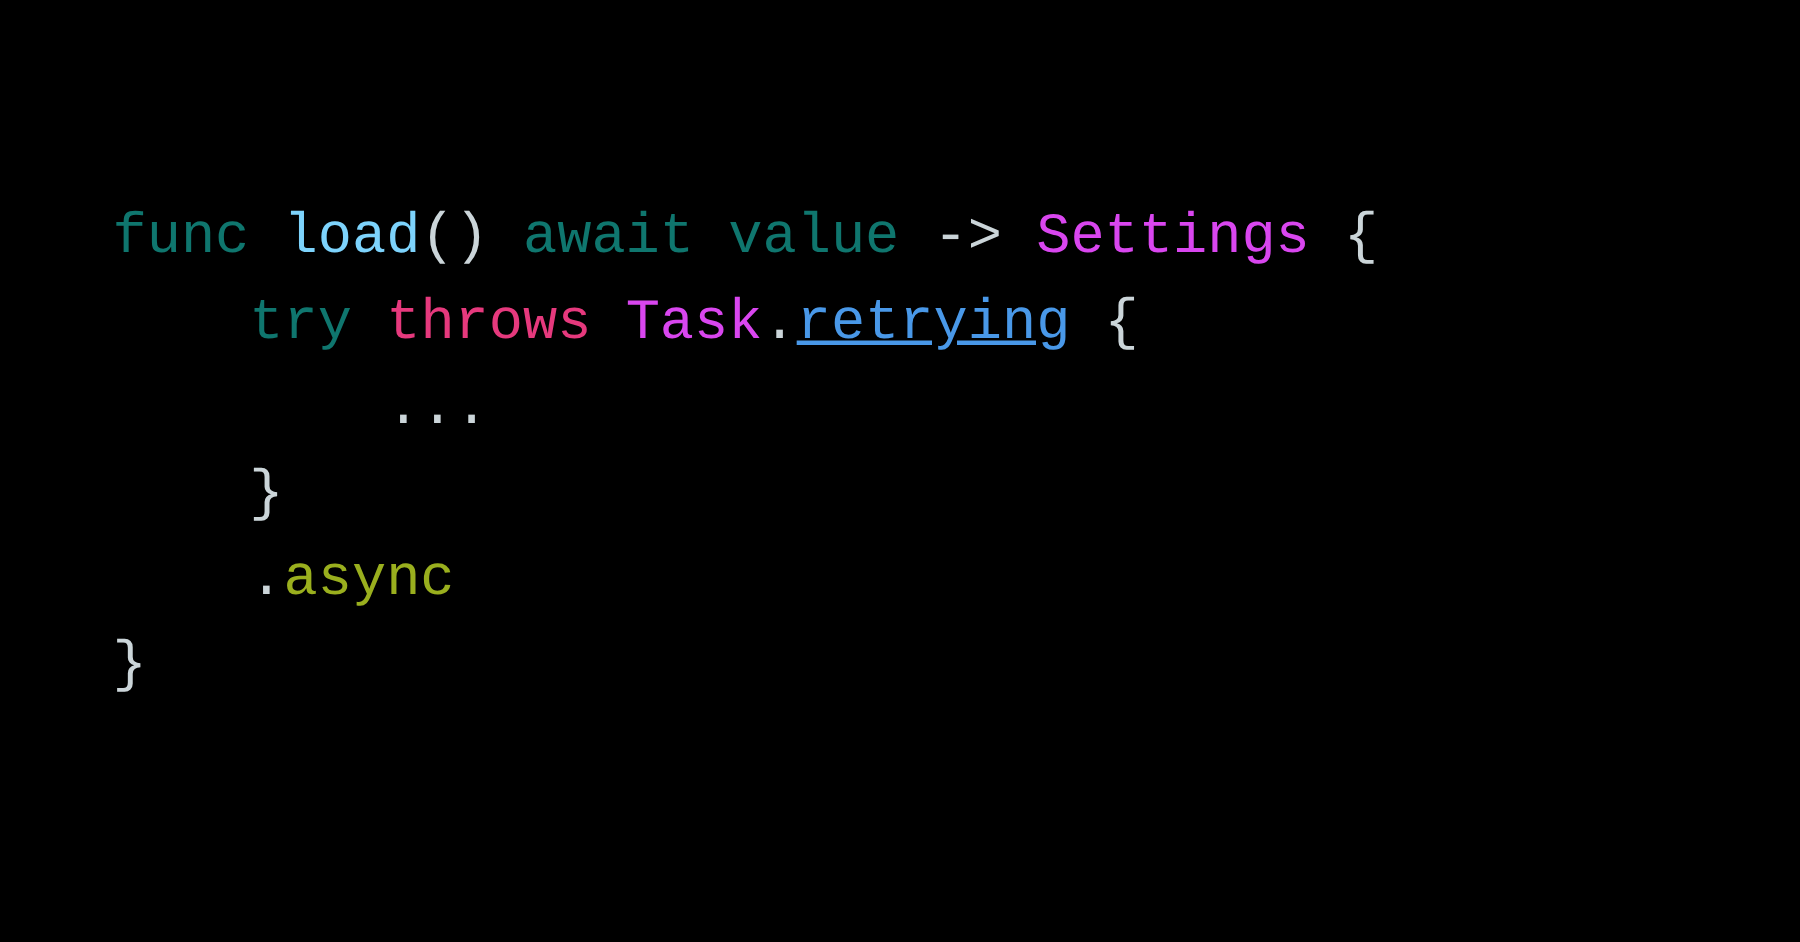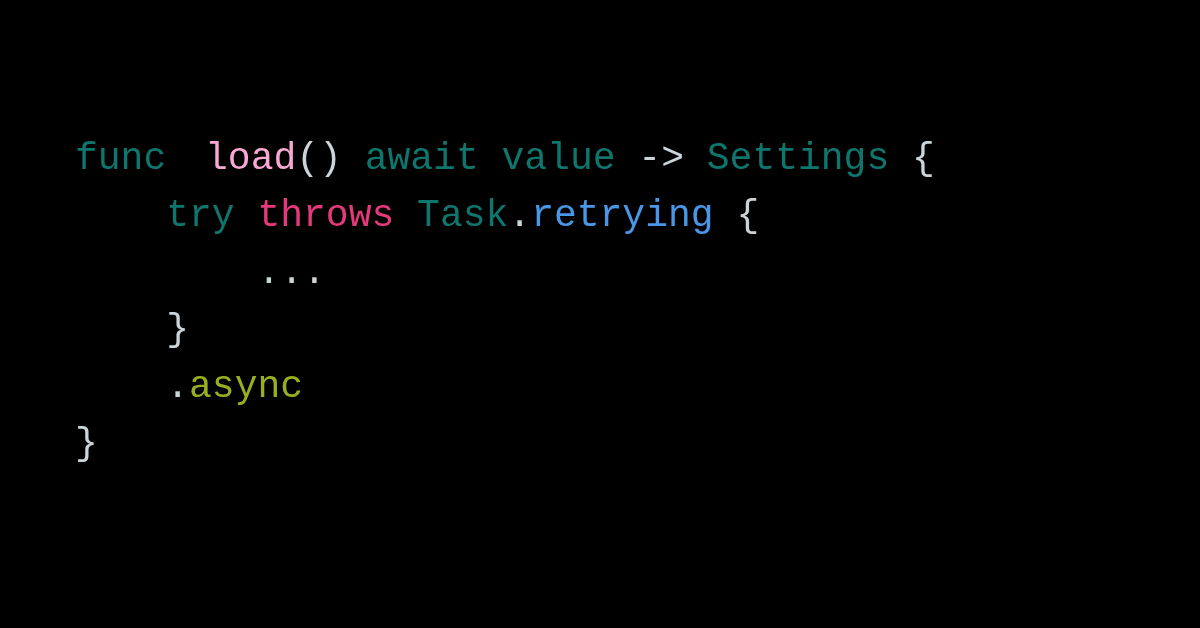--- a/index.html
+++ b/index.html
@@ -20,29 +20,29 @@
     .code-block {
       white-space: pre;
     }
     .keyword-pink {
       color: #0f766e;
     }
     .keyword-await {
       color: #E6397D;
     }
     .identifier {
-      color: #f9a8d4;
-      margin-left: 16px;
+      color: #7dd3fc;
     }
     .type {
-      color: #0f766e;
+      color: #d946ef;
       margin-top: 32px;
     }
     .method {
       color: #4998E8;
+      text-decoration: underline;
     }
     .property {
       color: #9AAF1E;
     }
     .punct {
       color: #CBD5D9;
     }
     .arrow {
       color: #CBD5D9;
     }

